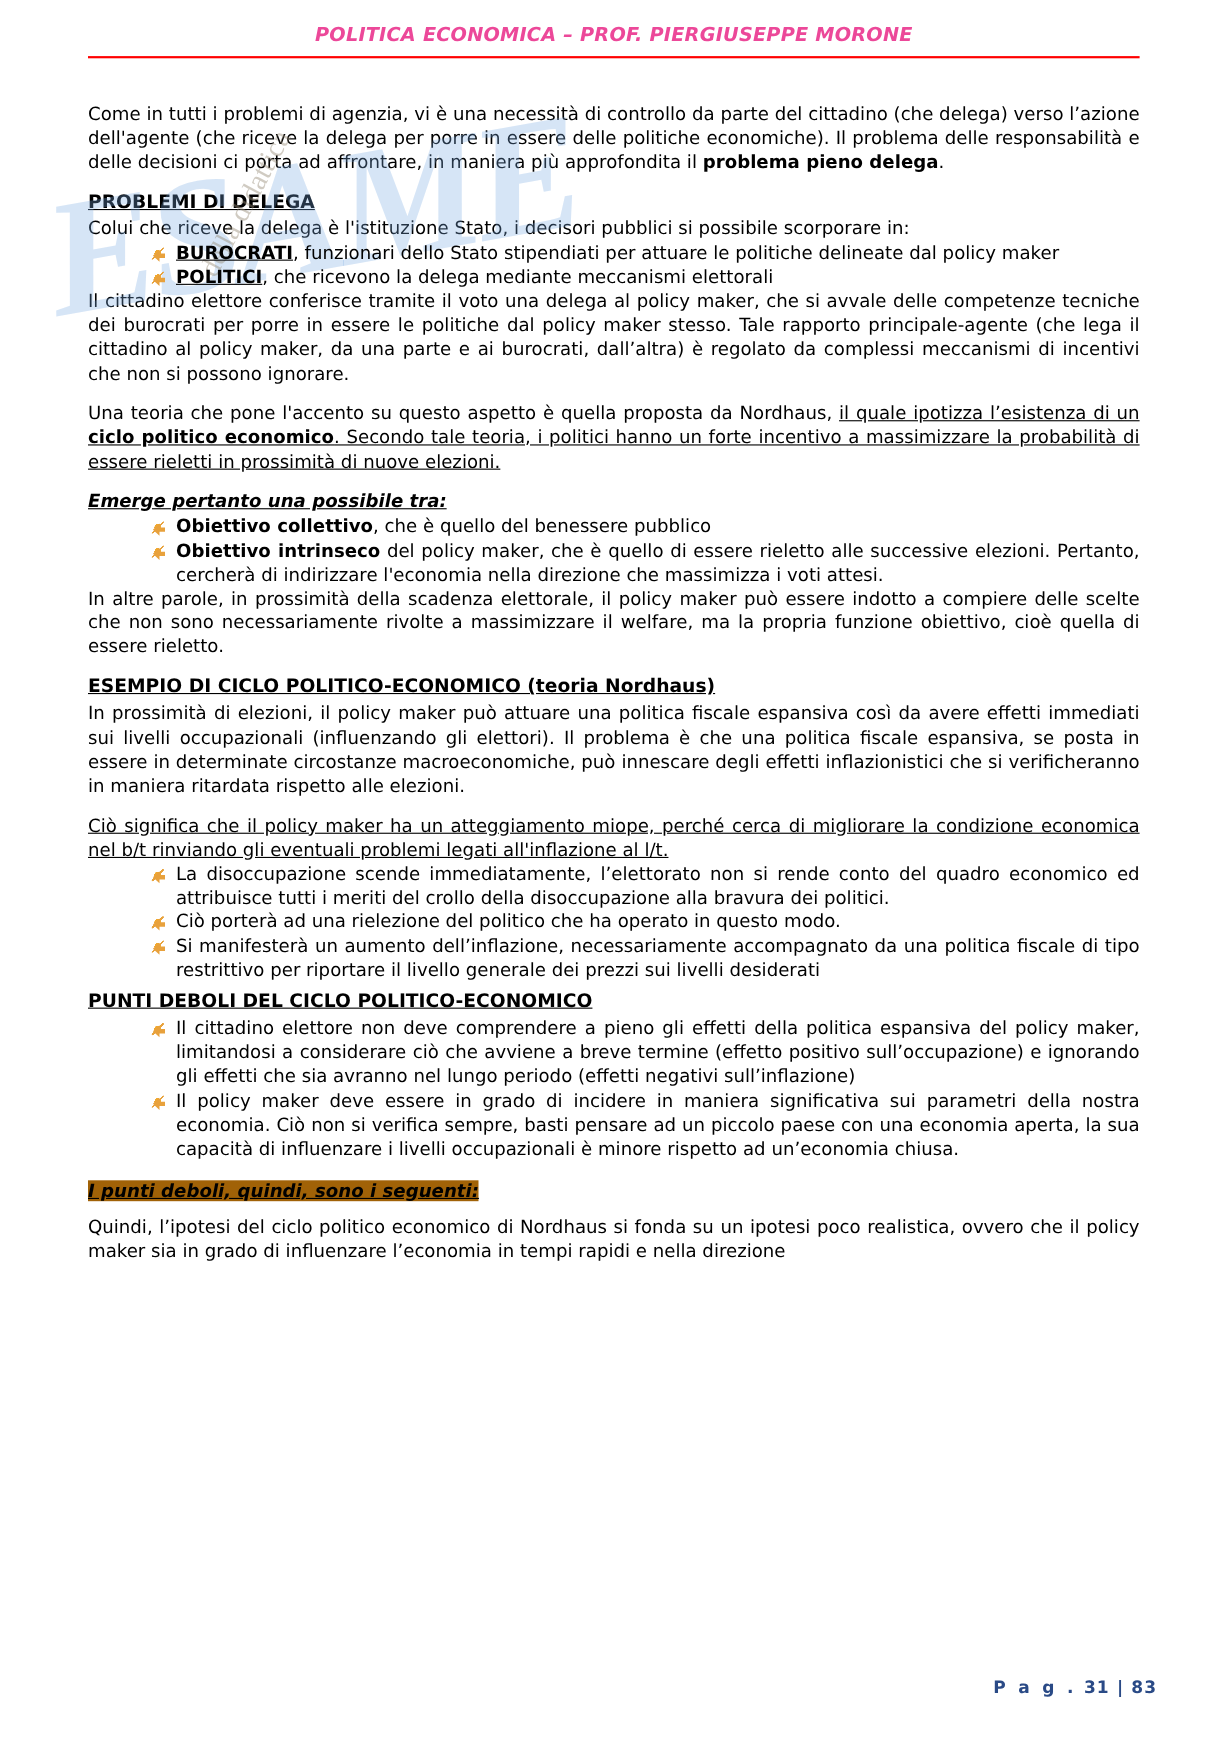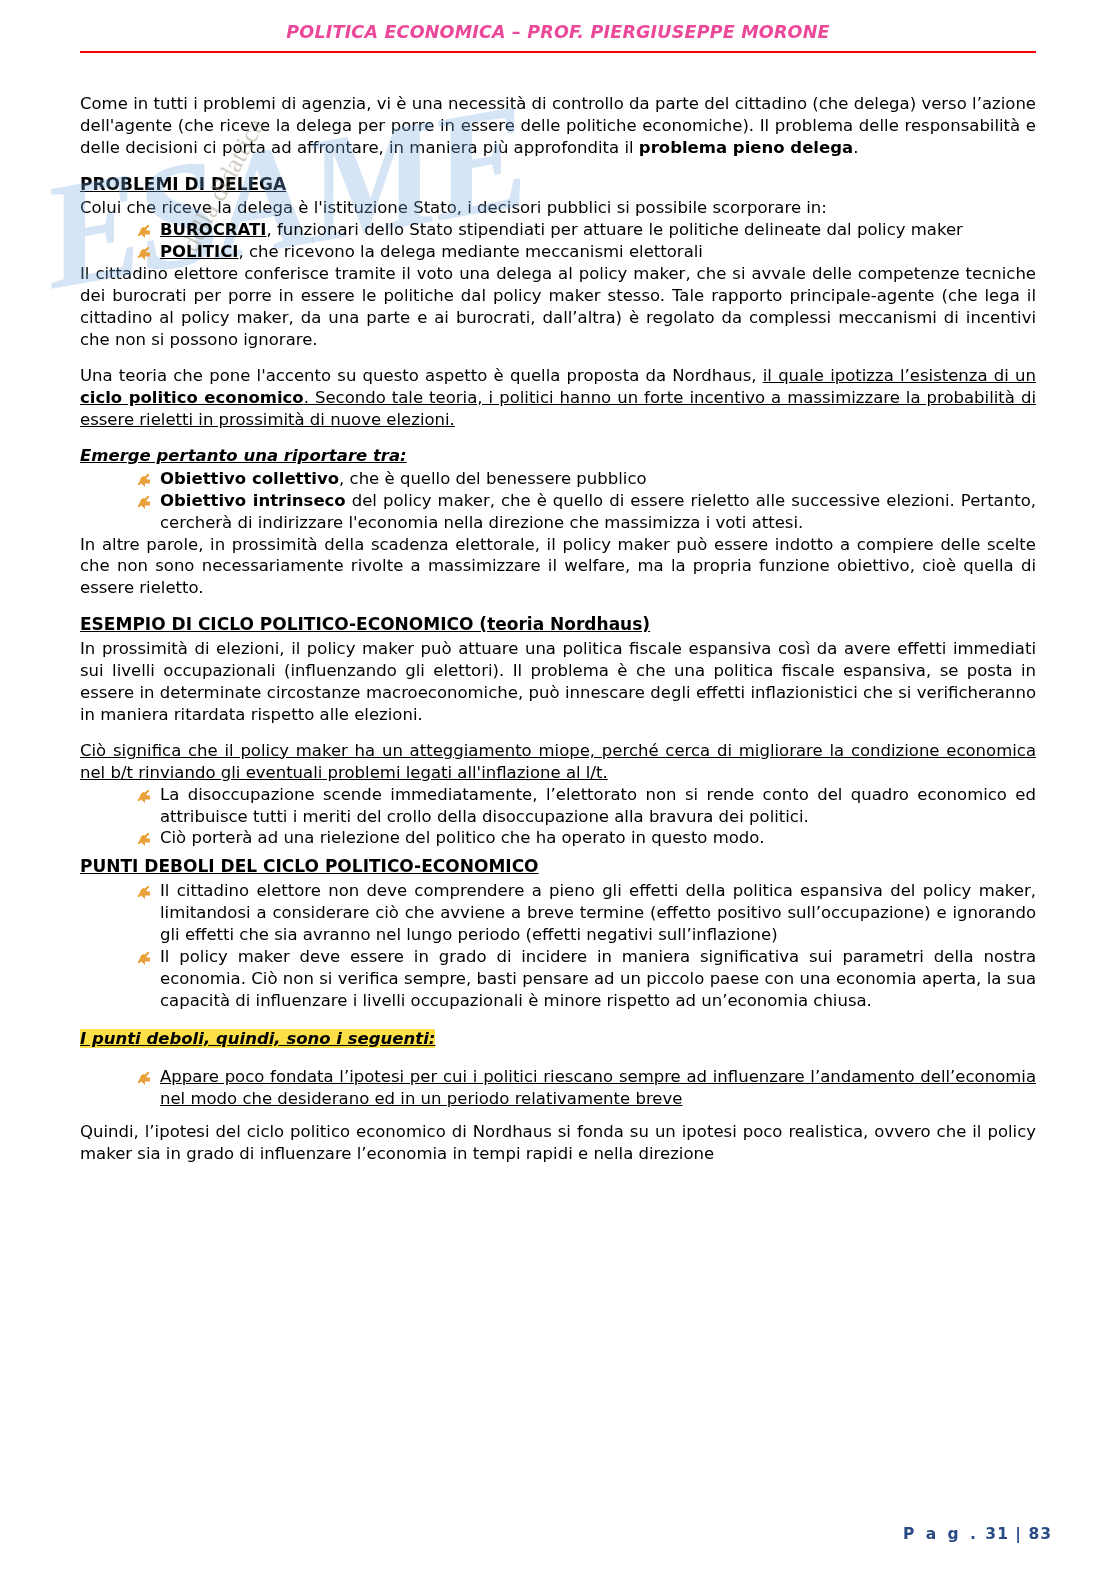--- a/index.html
+++ b/index.html
@@ -94,21 +94,21 @@
   }
   ul.bullets > li .dart {
     position: absolute;
     left: 0;
     top: 4px;
     width: 13px;
     height: 13px;
   }
   .list-gap { margin-bottom: 14px; }
   .highlight-yellow {
-    background: #fde047;
+    background: #a16207;
   }
   .watermark {
     position: absolute;
     pointer-events: none;
     user-select: none;
   }
   .wm-big {
     left: 40px;
     top: 110px;
     font-size: 150px;
@@ -162,21 +162,21 @@
             </svg></span><b class="u">BUROCRATI</b><span>, funzionari dello Stato stipendiati per attuare le politiche delineate dal policy maker</span></li>
       <li><span class="dart"><svg width="13" height="13" viewBox="0 0 13 13">
               <path d="M1 6.5 L7 1 L7 4.5 L12 4.5 L12 8.5 L7 8.5 L7 12 Z" fill="#e8a13c"></path>
             </svg></span><b class="u">POLITICI</b><span>, che ricevono la delega mediante meccanismi elettorali</span></li>
     </ul>
 
     <p class="para">Il cittadino elettore conferisce tramite il voto una delega al policy maker, che si avvale delle competenze tecniche dei burocrati per porre in essere le politiche dal policy maker stesso. Tale rapporto principale-agente (che lega il cittadino al policy maker, da una parte e ai burocrati, dall’altra) è regolato da complessi meccanismi di incentivi che non si possono ignorare.</p>
 
     <p class="para"><span>Una teoria che pone l'accento su questo aspetto è quella proposta da Nordhaus, </span><u>il quale ipotizza l’esistenza di un </u><u><b>ciclo politico economico</b></u><u>. Secondo tale teoria, i politici hanno un forte incentivo a massimizzare la probabilità di essere rieletti in prossimità di nuove elezioni.</u></p>
 
-    <p class="h-emph">Emerge pertanto una riportare tra:</p>
+    <p class="h-emph">Emerge pertanto una possibile tra:</p>
     <ul class="bullets list-gap">
       <li><span class="dart"><svg width="13" height="13" viewBox="0 0 13 13">
               <path d="M1 6.5 L7 1 L7 4.5 L12 4.5 L12 8.5 L7 8.5 L7 12 Z" fill="#e8a13c"></path>
             </svg></span><b>Obiettivo collettivo</b><span>, che è quello del benessere pubblico</span></li>
       <li><span class="dart"><svg width="13" height="13" viewBox="0 0 13 13">
               <path d="M1 6.5 L7 1 L7 4.5 L12 4.5 L12 8.5 L7 8.5 L7 12 Z" fill="#e8a13c"></path>
             </svg></span><b>Obiettivo intrinseco</b><span> del policy maker, che è quello di essere rieletto alle successive elezioni. Pertanto, cercherà di indirizzare l'economia nella direzione che massimizza i voti attesi.</span></li>
     </ul>
 
     <p class="para">In altre parole, in prossimità della scadenza elettorale, il policy maker può essere indotto a compiere delle scelte che non sono necessariamente rivolte a massimizzare il welfare, ma la propria funzione obiettivo, cioè quella di essere rieletto.</p>
@@ -185,39 +185,37 @@
     <p class="para">In prossimità di elezioni, il policy maker può attuare una politica fiscale espansiva così da avere effetti immediati sui livelli occupazionali (influenzando gli elettori). Il problema è che una politica fiscale espansiva, se posta in essere in determinate circostanze macroeconomiche, può innescare degli effetti inflazionistici che si verificheranno in maniera ritardata rispetto alle elezioni.</p>
 
     <p class="tight u">Ciò significa che il policy maker ha un atteggiamento miope, perché cerca di migliorare la condizione economica nel b/t rinviando gli eventuali problemi legati all'inflazione al l/t.</p>
     <ul class="bullets list-gap">
       <li><span class="dart"><svg width="13" height="13" viewBox="0 0 13 13">
               <path d="M1 6.5 L7 1 L7 4.5 L12 4.5 L12 8.5 L7 8.5 L7 12 Z" fill="#e8a13c"></path>
             </svg></span><span>La disoccupazione scende immediatamente, l’elettorato non si rende conto del quadro economico ed attribuisce tutti i meriti del crollo della disoccupazione alla bravura dei politici.</span></li>
       <li><span class="dart"><svg width="13" height="13" viewBox="0 0 13 13">
               <path d="M1 6.5 L7 1 L7 4.5 L12 4.5 L12 8.5 L7 8.5 L7 12 Z" fill="#e8a13c"></path>
             </svg></span><span>Ciò porterà ad una rielezione del politico che ha operato in questo modo.</span></li>
+      <li><span class="dart"><svg width="13" height="13" viewBox="0 0 13 13">
+              <path d="M1 6.5 L7 1 L7 4.5 L12 4.5 L12 8.5 L7 8.5 L7 12 Z" fill="#e8a13c"></path>
+            </svg></span><span>Si manifesterà un aumento dell’inflazione, necessariamente accompagnato da una politica fiscale di tipo restrittivo per riportare il livello generale dei prezzi sui livelli desiderati</span></li>
     </ul>
 
     <p class="h-title">PUNTI DEBOLI DEL CICLO POLITICO-ECONOMICO</p>
     <ul class="bullets list-gap">
       <li><span class="dart"><svg width="13" height="13" viewBox="0 0 13 13">
               <path d="M1 6.5 L7 1 L7 4.5 L12 4.5 L12 8.5 L7 8.5 L7 12 Z" fill="#e8a13c"></path>
             </svg></span><span>Il cittadino elettore non deve comprendere a pieno gli effetti della politica espansiva del policy maker, limitandosi a considerare ciò che avviene a breve termine (effetto positivo sull’occupazione) e ignorando gli effetti che sia avranno nel lungo periodo (effetti negativi sull’inflazione)</span></li>
       <li><span class="dart"><svg width="13" height="13" viewBox="0 0 13 13">
               <path d="M1 6.5 L7 1 L7 4.5 L12 4.5 L12 8.5 L7 8.5 L7 12 Z" fill="#e8a13c"></path>
             </svg></span><span>Il policy maker deve essere in grado di incidere in maniera significativa sui parametri della nostra economia. Ciò non si verifica sempre, basti pensare ad un piccolo paese con una economia aperta, la sua capacità di influenzare i livelli occupazionali è minore rispetto ad un’economia chiusa.</span></li>
     </ul>
 
     <p class="h-emph" style="margin-top:16px;"><span class="highlight-yellow">I punti deboli, quindi, sono i seguenti:</span></p>
 
-    <ul class="bullets list-gap" style="margin-top:16px;">
-      <li><span class="dart"><svg width="13" height="13" viewBox="0 0 13 13">
-              <path d="M1 6.5 L7 1 L7 4.5 L12 4.5 L12 8.5 L7 8.5 L7 12 Z" fill="#e8a13c"></path>
-            </svg></span><u>Appare poco fondata l’ipotesi per cui i politici riescano sempre ad influenzare l’andamento dell’economia nel modo che desiderano ed in un periodo relativamente breve</u></li>
-    </ul>
 
     <p class="para" style="margin-top:12px;">Quindi, l’ipotesi del ciclo politico economico di Nordhaus si fonda su un ipotesi poco realistica, ovvero che il policy maker sia in grado di influenzare l’economia in tempi rapidi e nella direzione</p>
 
   </div>
 
   <div class="footer">
     <span class="pg">P a g .</span>
     <span>31</span>
     <span>|</span>
     <span>83</span>

